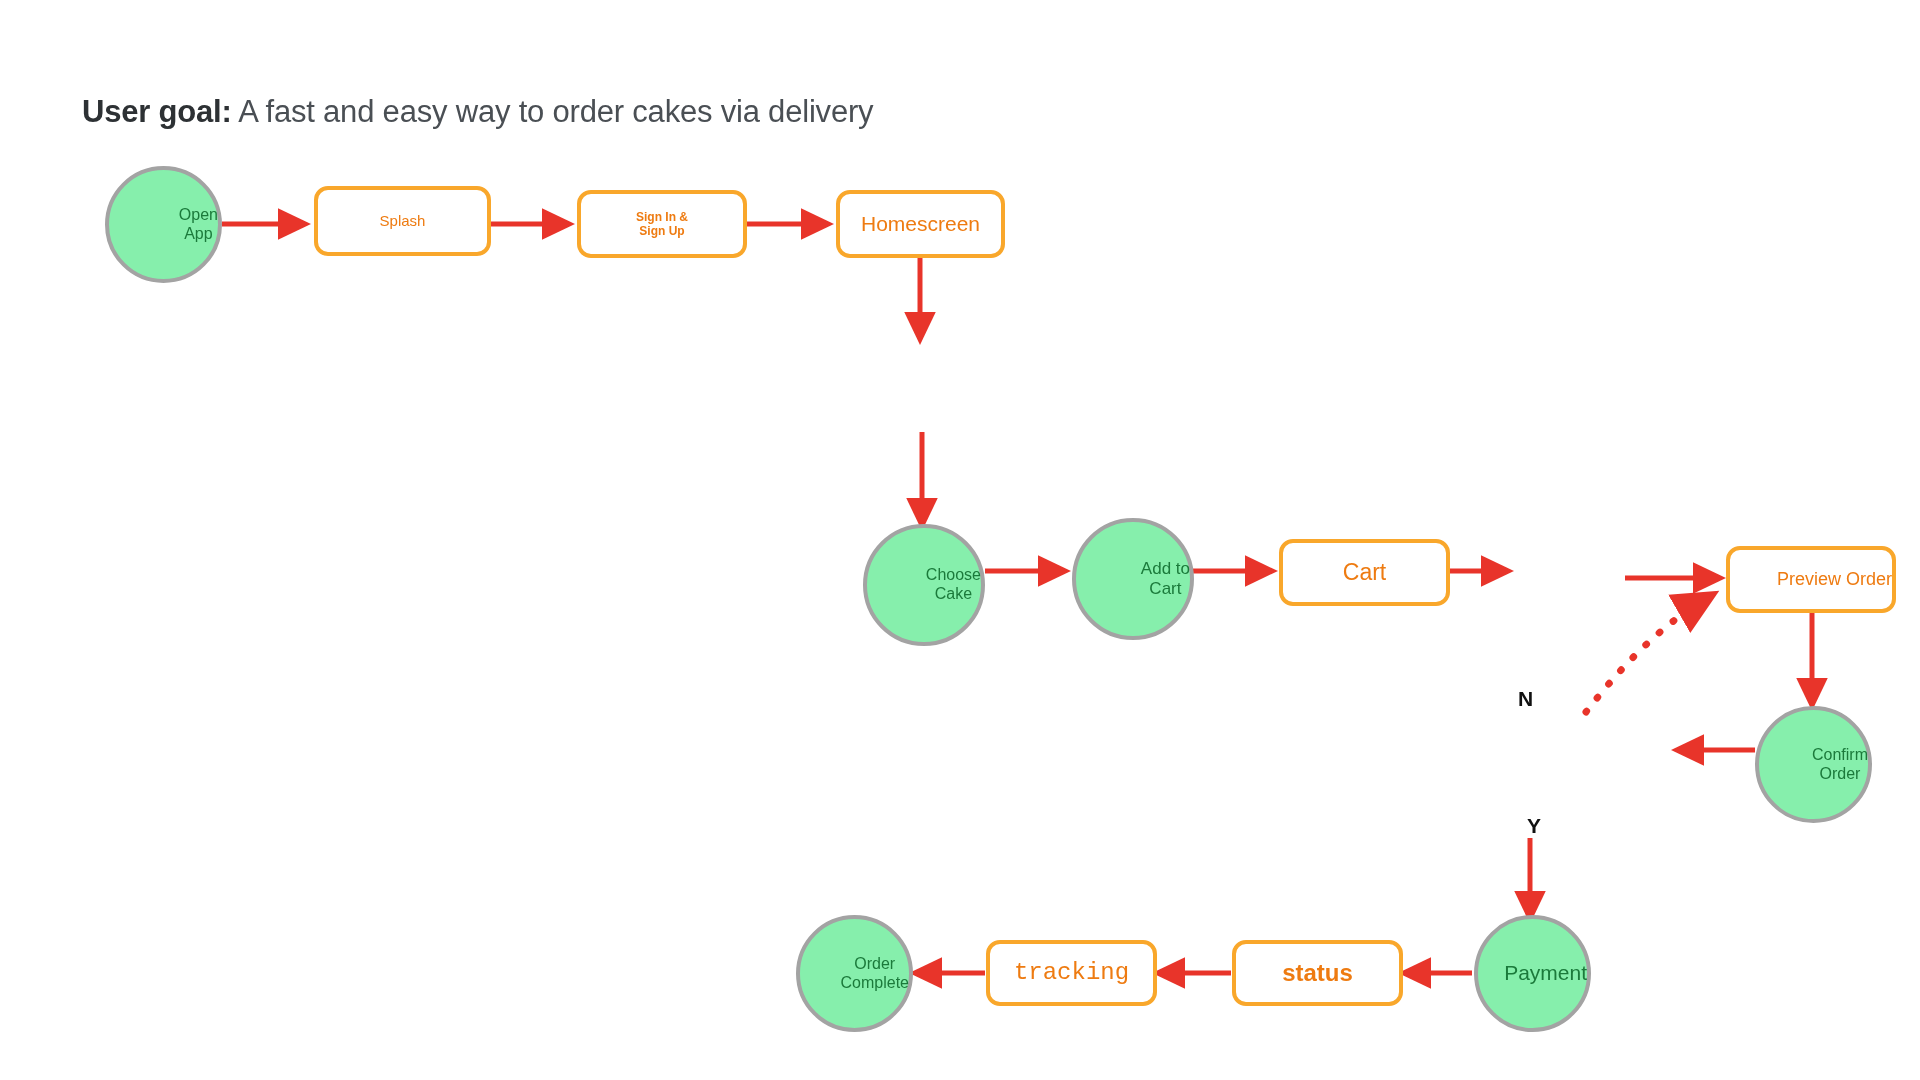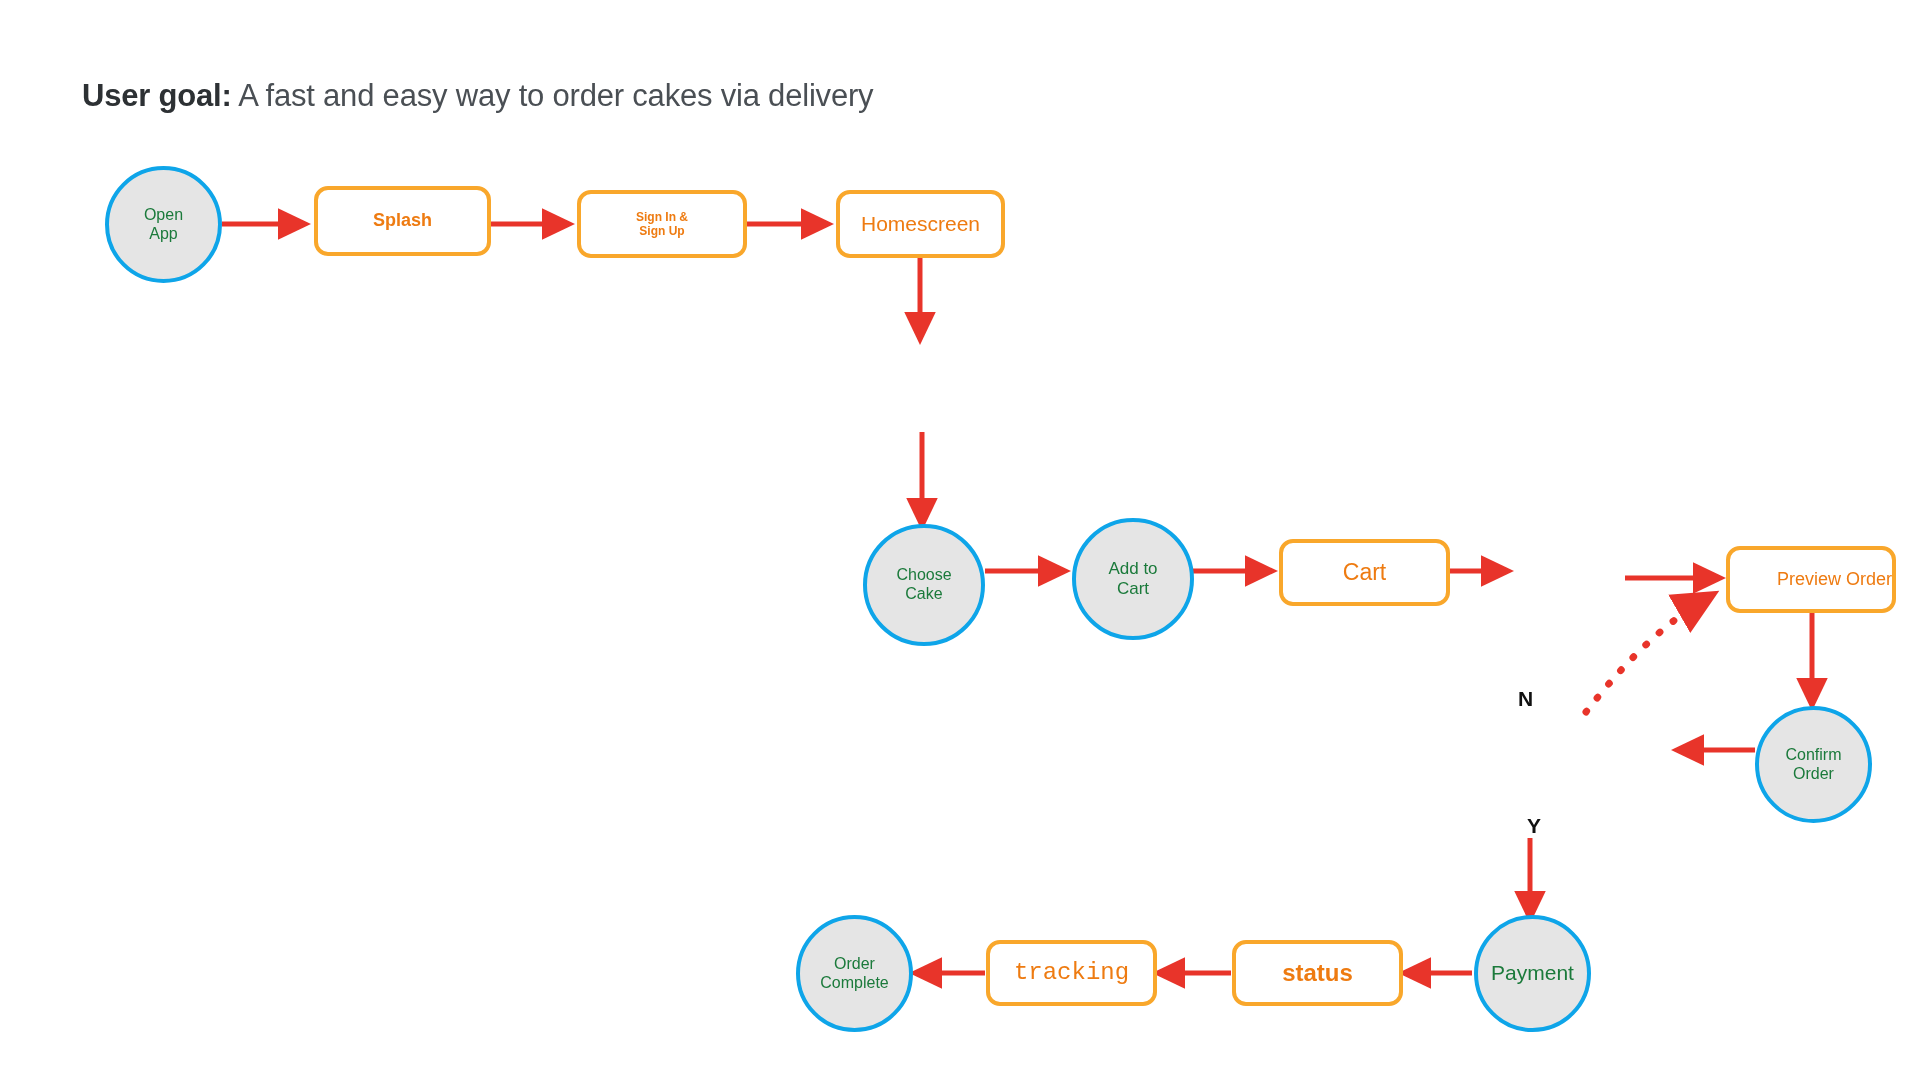--- a/index.html
+++ b/index.html
@@ -20,21 +20,21 @@
     left: 0;
     top: 0;
     width: 1920px;
     height: 1080px;
   }
 
   
   #page-title {
     position: absolute;
     left: 82px;
-    top: 78px;
+    top: 94px;
     font-size: 31px;
     color: #3c4043;
     letter-spacing: -0.2px;
     white-space: nowrap;
   }
   #page-title .tl-bold {
     font-weight: bold;
     color: #2d3134;
   }
   #page-title .tl-rest {
@@ -58,24 +58,25 @@
     box-sizing: border-box;
     display: flex;
     align-items: center;
     justify-content: center;
     text-align: center;
     line-height: 1.18;
     white-space: pre-line;
   }
 
   .node.circle {
-    border: 4px solid #0ea5e9;
+    border: 4px solid #a3a3a3;
     border-radius: 50%;
     color: #1b7a3b;
-    background: #e5e5e5;
+    background: #86efac;
+    justify-content: flex-end;
   }
 
   .node.rect {
     border: 4px solid #f9a72b;
     border-radius: 14px;
     color: #ee7b11;
     background: #ffffff;
   }
 
   .node.diamond-wrap {
@@ -160,21 +161,21 @@
   </svg>
 
   <div class="branch-label" style="left:1518px; top:688px;">N</div>
   <div class="branch-label" style="left:1527px; top:815px;">Y</div>
 
   <div class="node circle" style="left:105px; top:166px; width:117px; height:117px; font-size:16px;">
     <span>Open
 App</span>
   </div>
 
-  <div class="node rect" style="left:314px; top:186px; width:177px; height:70px; font-size:18px; font-weight:700;">
+  <div class="node rect" style="left:314px; top:186px; width:177px; height:70px; font-size:15px; font-weight:400;">
     <span>Splash</span>
   </div>
 
   <div class="node rect" style="left:577px; top:190px; width:170px; height:68px; font-size:12px; font-weight:bold;">
     <span>Sign In &amp;
 Sign Up</span>
   </div>
 
   <div class="node rect" style="left:836px; top:190px; width:169px; height:68px; font-size:21px; font-weight:500;">
     <span>Homescreen</span>

